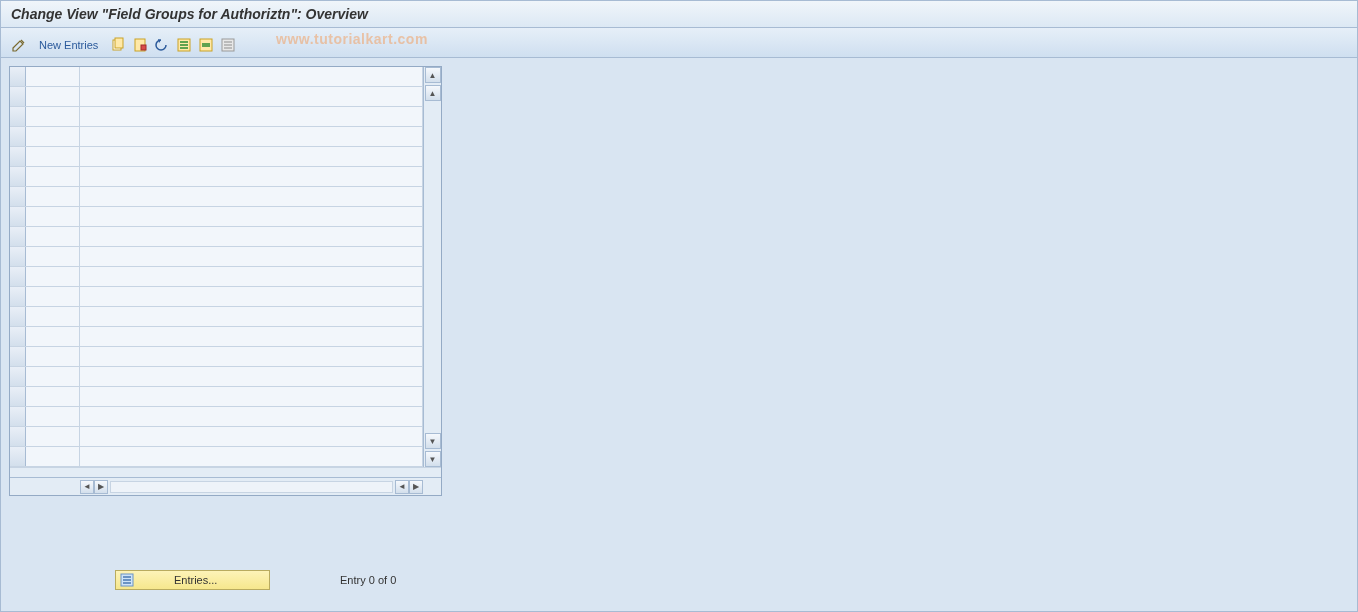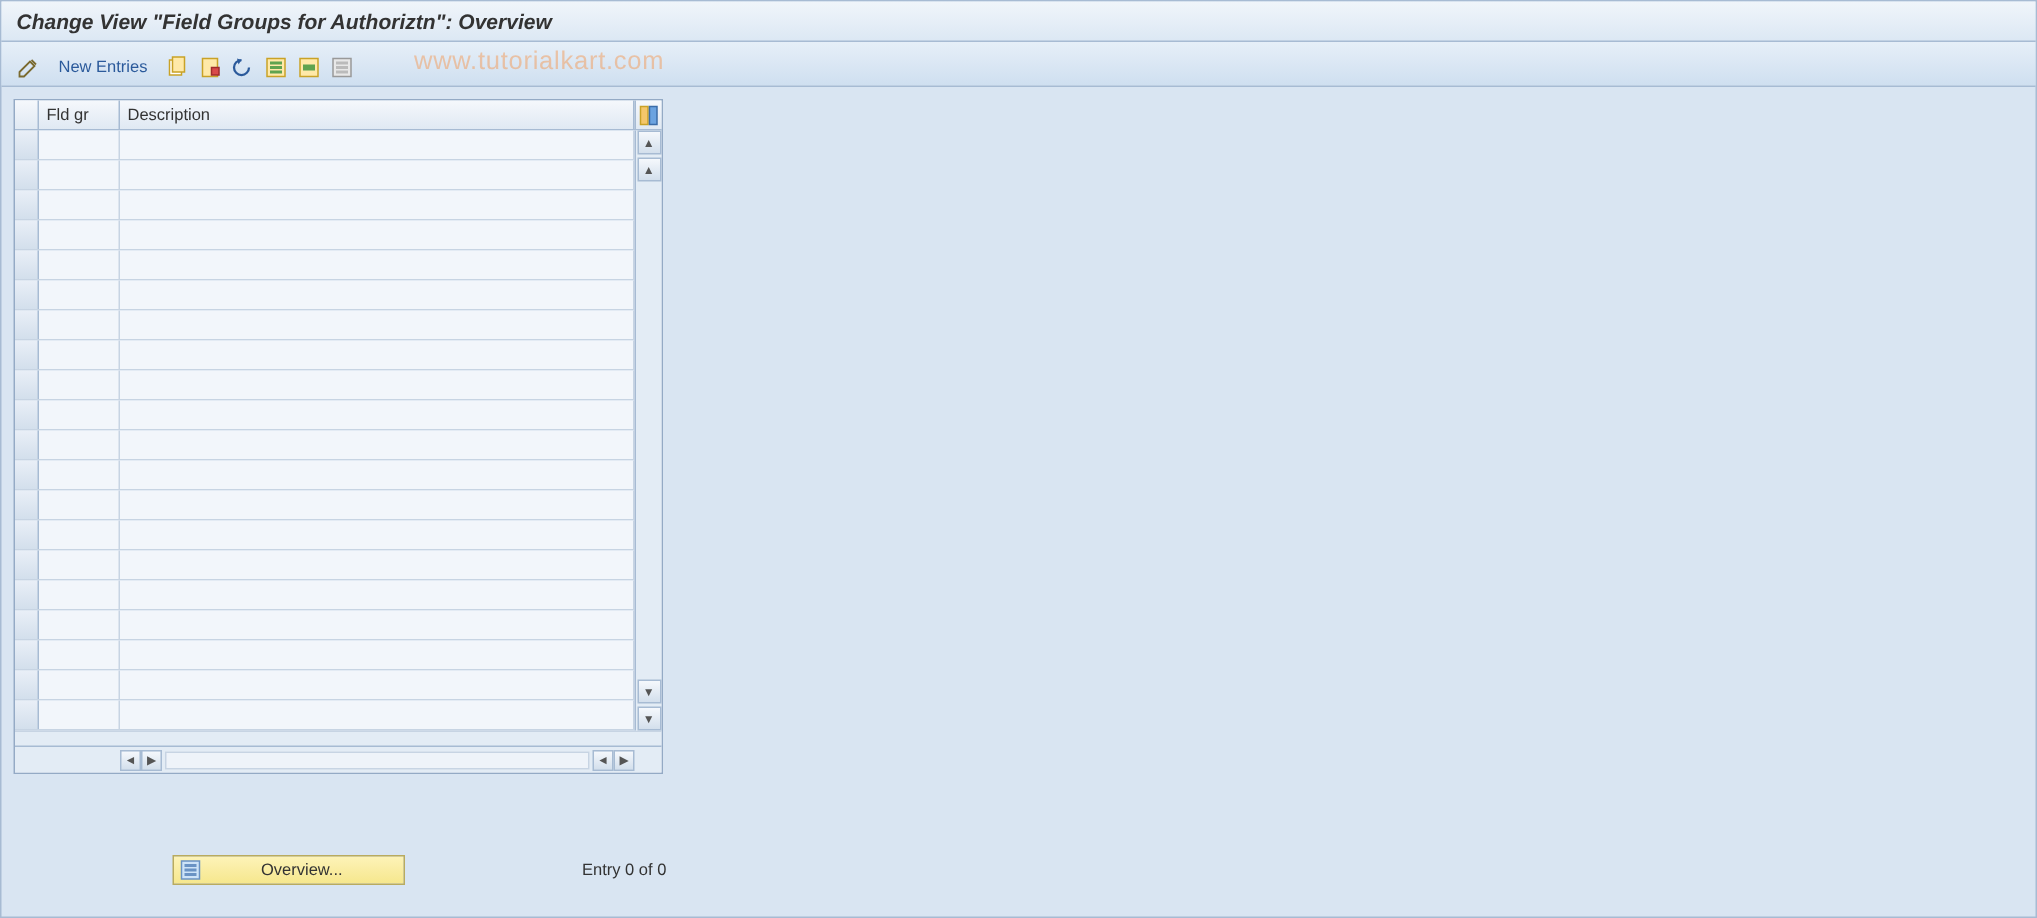--- a/index.html
+++ b/index.html
@@ -54,22 +54,22 @@
       border: none;
       font-size: 11px;
       color: #2b5a9b;
       cursor: pointer;
       padding: 2px 6px;
     }
     .watermark {
       position: absolute;
       left: 275px;
       top: 3px;
-      font-size: 17px;
-      font-weight: normal;
+      font-size: 14px;
+      font-weight: bold;
       color: rgba(240, 160, 100, 0.55);
       letter-spacing: 0.5px;
       pointer-events: none;
       font-family: Arial, sans-serif;
     }
     .content-area {
       padding: 8px;
     }
     .grid-container {
       border: 1px solid #94aac5;
@@ -203,21 +203,20 @@
     .position-btn .pos-icon{
       width:14px;height:14px;
       margin-right: 40px;
       display:inline-flex;
     }
     .entry-text {
       position:absolute;
       left: 340px;
       font-size: 11px;
       color:#333;
-      margin-left:48px;
     }
     .col-fldgr { width: 54px; min-width:54px;}
     .col-desc { flex:1; }
   </style>
 </head>
 <body>
 
 <div class="window">
 
   <div class="title-bar">
@@ -271,31 +270,20 @@
           <rect x="4" y="7" width="8" height="2" fill="#bbb"></rect>
           <rect x="4" y="10" width="8" height="2" fill="#bbb"></rect>
         </svg>
     </span>
     <span class="watermark">www.tutorialkart.com</span>
   </div>
 
   <div class="content-area">
     <div class="grid-container">
 
-      <div class="grid-header-row">
-        <div class="row-handle-header"></div>
-        <div class="grid-header-cell col-fldgr">Fld gr</div>
-        <div class="grid-header-cell col-desc">Description</div>
-        <div class="config-icon-cell">
-          <svg width="14" height="14" viewBox="0 0 14 14">
-              <rect x="1" y="1" width="5" height="12" fill="#f4c76b" stroke="#c9a227"></rect>
-              <rect x="7" y="1" width="5" height="12" fill="#6ba3e0" stroke="#3b6ca8"></rect>
-            </svg>
-        </div>
-      </div>
 
       <div class="grid-body">
         <div class="grid-rows-area" id="grid-rows">
             <div class="grid-row">
               <div class="row-handle"></div>
               <div class="grid-cell col-fldgr"></div>
               <div class="grid-cell col-desc"></div>
             </div>
             <div class="grid-row">
               <div class="row-handle"></div>
@@ -423,18 +411,18 @@
   <div class="bottom-bar">
     <div class="position-btn">
       <span class="pos-icon">
         <svg viewBox="0 0 14 14">
             <rect x="1" y="1" width="12" height="12" fill="#cde3f8" stroke="#6a93c4"></rect>
             <rect x="3" y="3" width="8" height="2" fill="#6a93c4"></rect>
             <rect x="3" y="6" width="8" height="2" fill="#6a93c4"></rect>
             <rect x="3" y="9" width="8" height="2" fill="#6a93c4"></rect>
           </svg>
       </span>
-      <span>Overview...</span>
+      <span>Entries...</span>
     </div>
     <span class="entry-text">Entry 0 of 0</span>
   </div>
 
 </div>
 
 </body></html>

